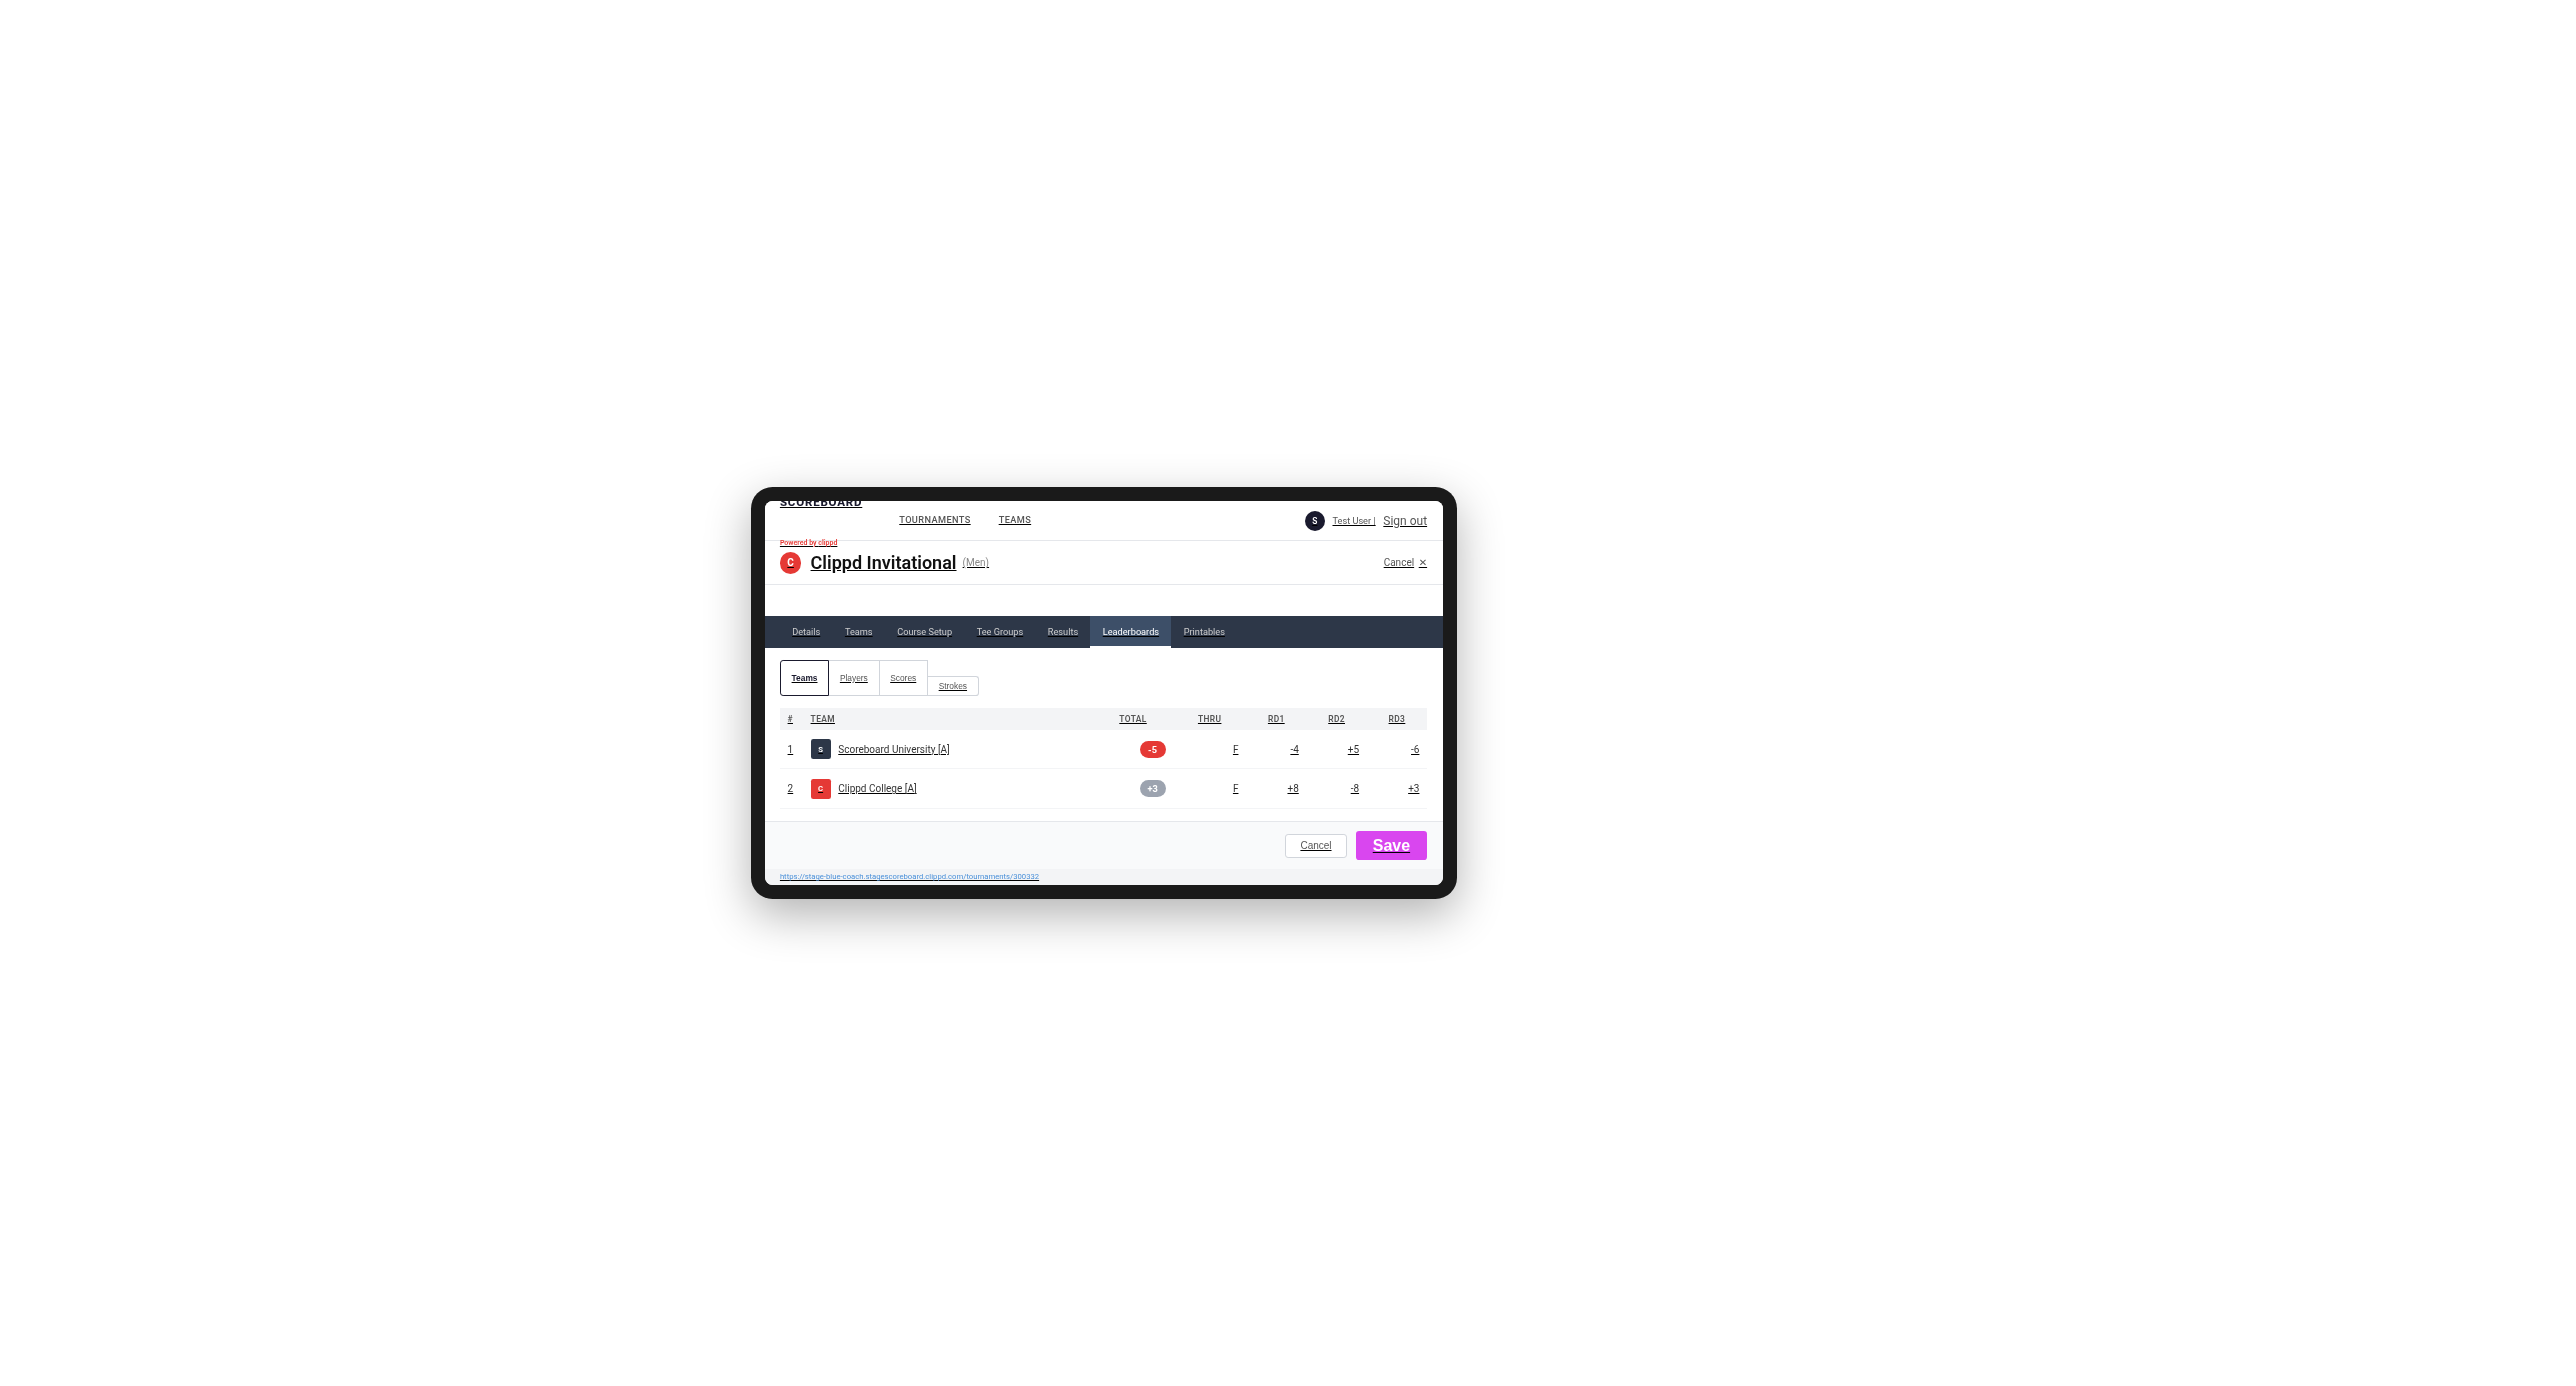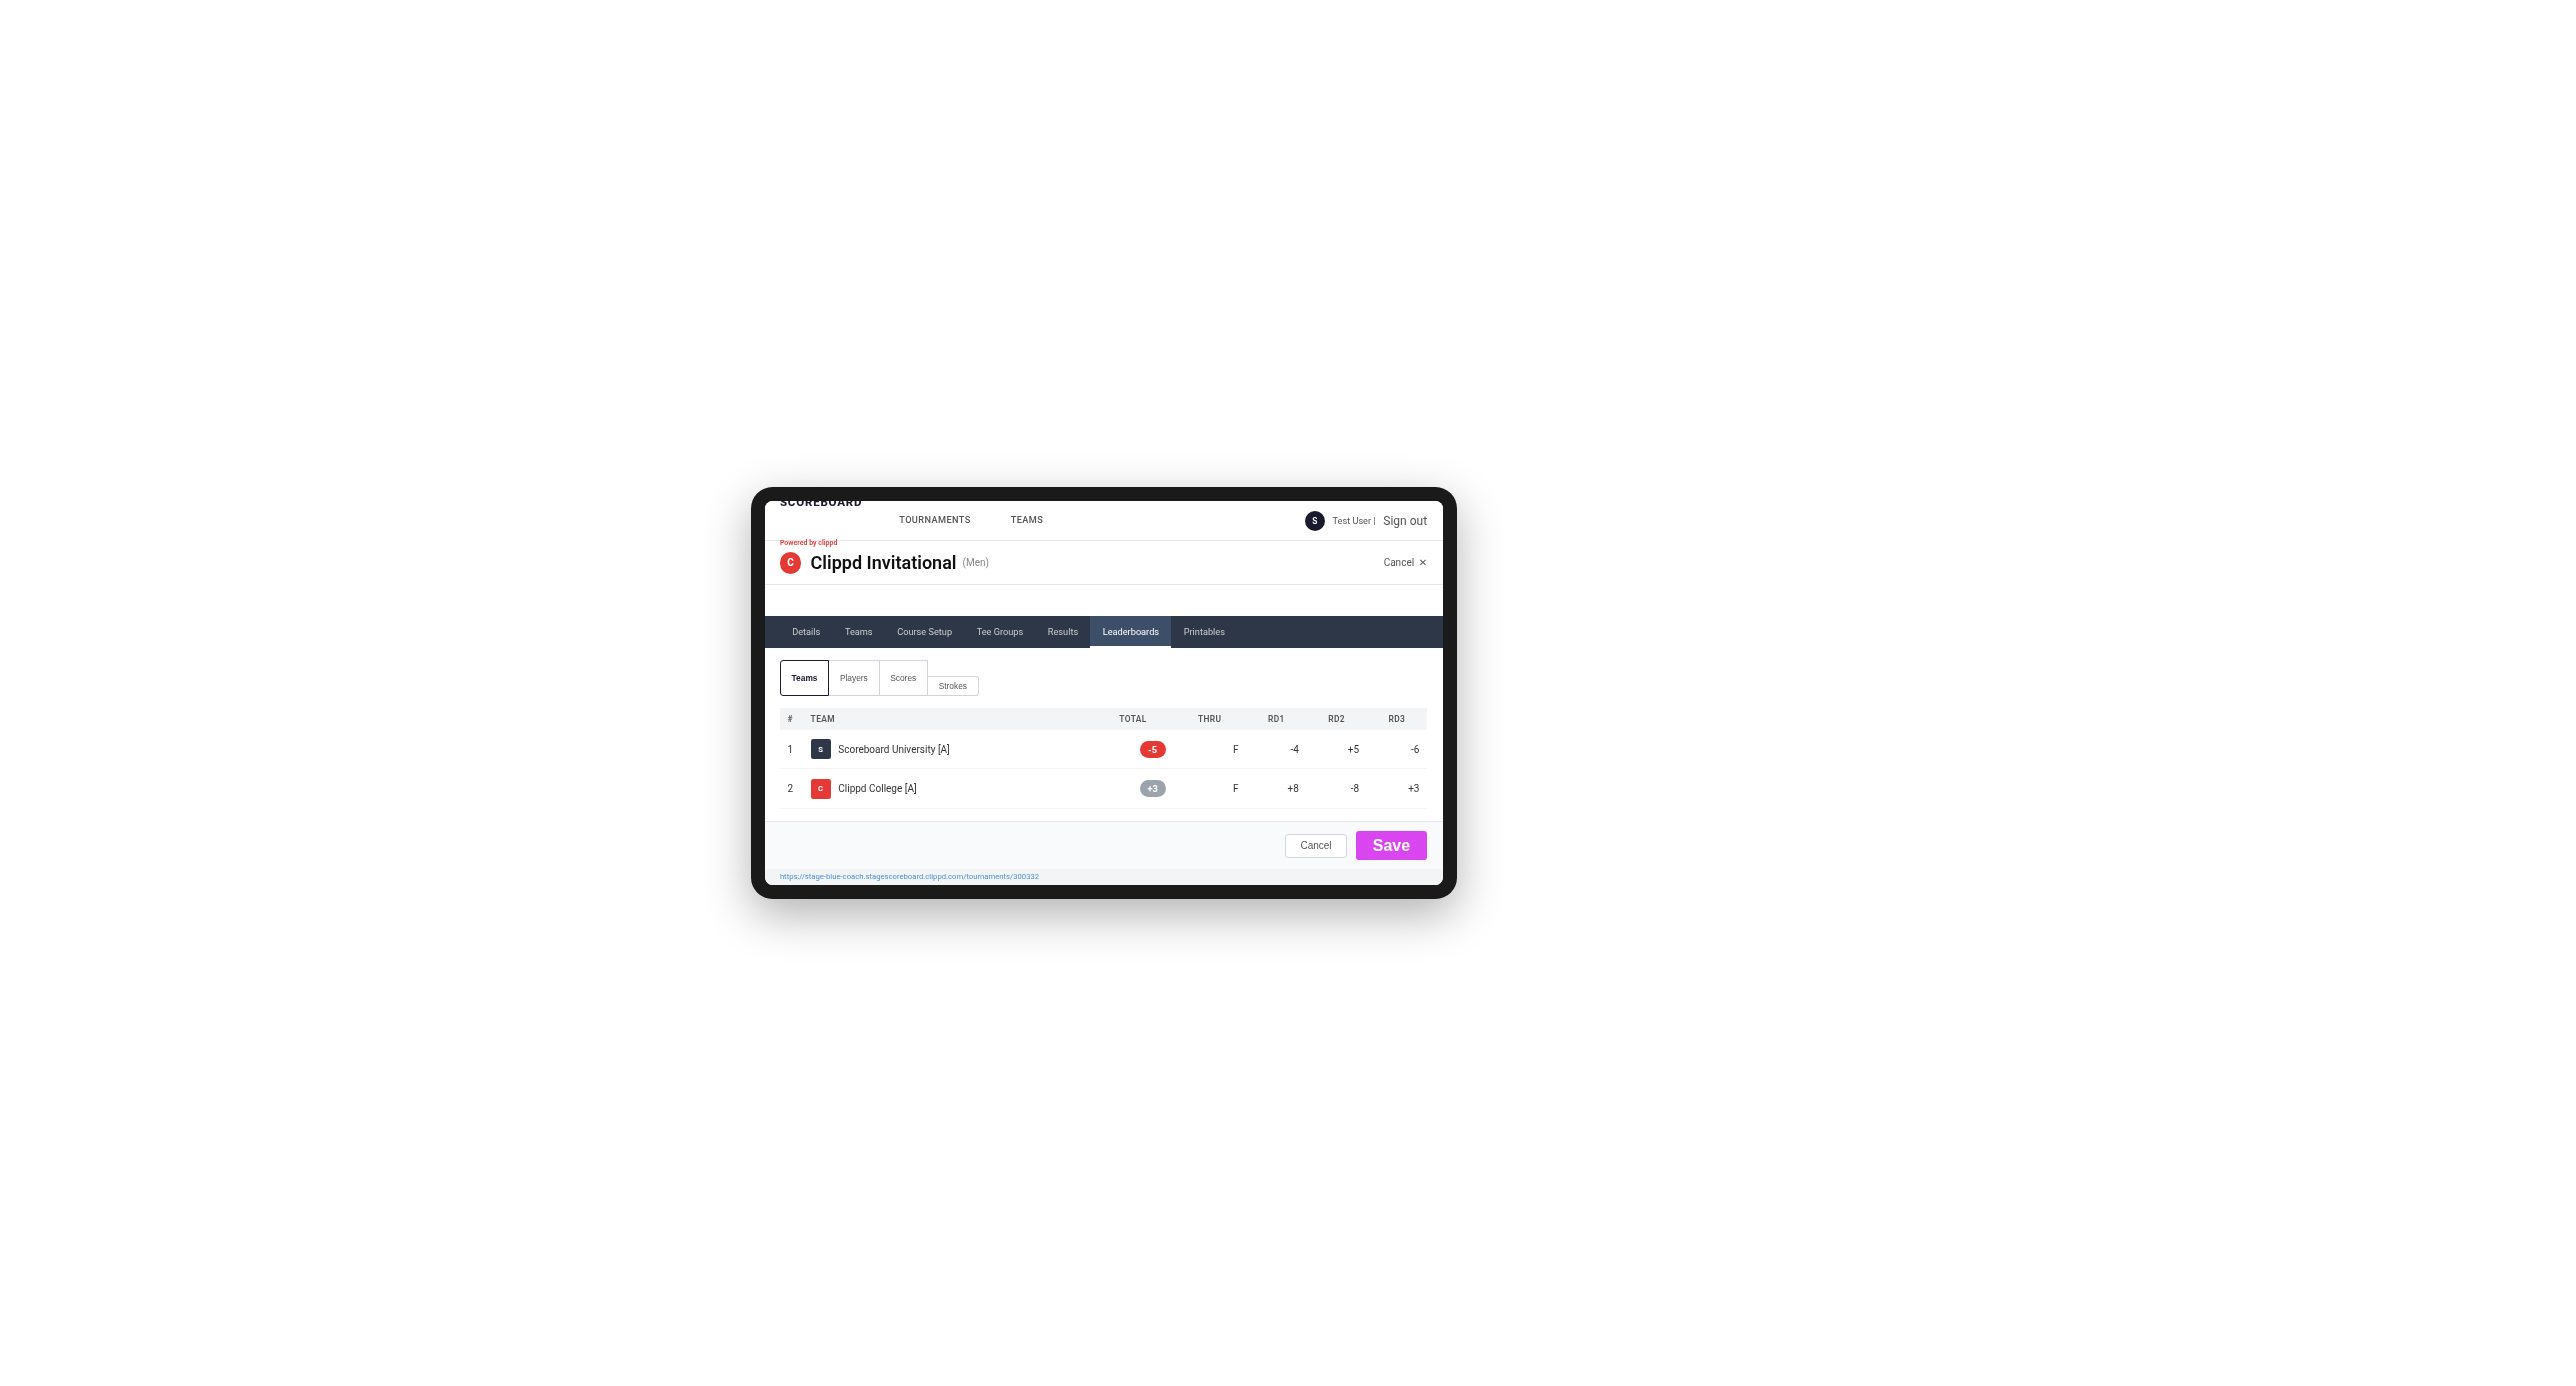--- a/index.html
+++ b/index.html
@@ -33,20 +33,21 @@
       background: #1a1a1a;
       border-radius: 21.5px;
       padding: 14px;
       box-shadow: 0 15.4px 46px rgba(0,0,0,0.3);
       max-width: 706px;
     }
     .tablet-screen {
       background: #fff;
       border-radius: 7.7px;
       overflow: hidden;
+      text-decoration: underline;
     }
     
     .top-nav {
       background: #ffffff;
       border-bottom: 0.8px solid #e5e7eb;
       display: flex;
       align-items: center;
       padding: 0 15.4px;
       height: 40px;
     }
@@ -65,21 +66,21 @@
       font-size: 7px;
       color: #666;
       margin-top: 30px;
     }
     .logo-sub span {
       color: #e53935;
       font-weight: 600;
     }
     .nav-links {
       display: flex;
-      gap: 12px;
+      gap: 0;
       height: 100%;
     }
     .nav-link {
       padding: 0 14px;
       font-size: 9.2px;
       font-weight: 500;
       color: #555;
       display: flex;
       align-items: center;
       border-bottom: 2.3px solid transparent;

